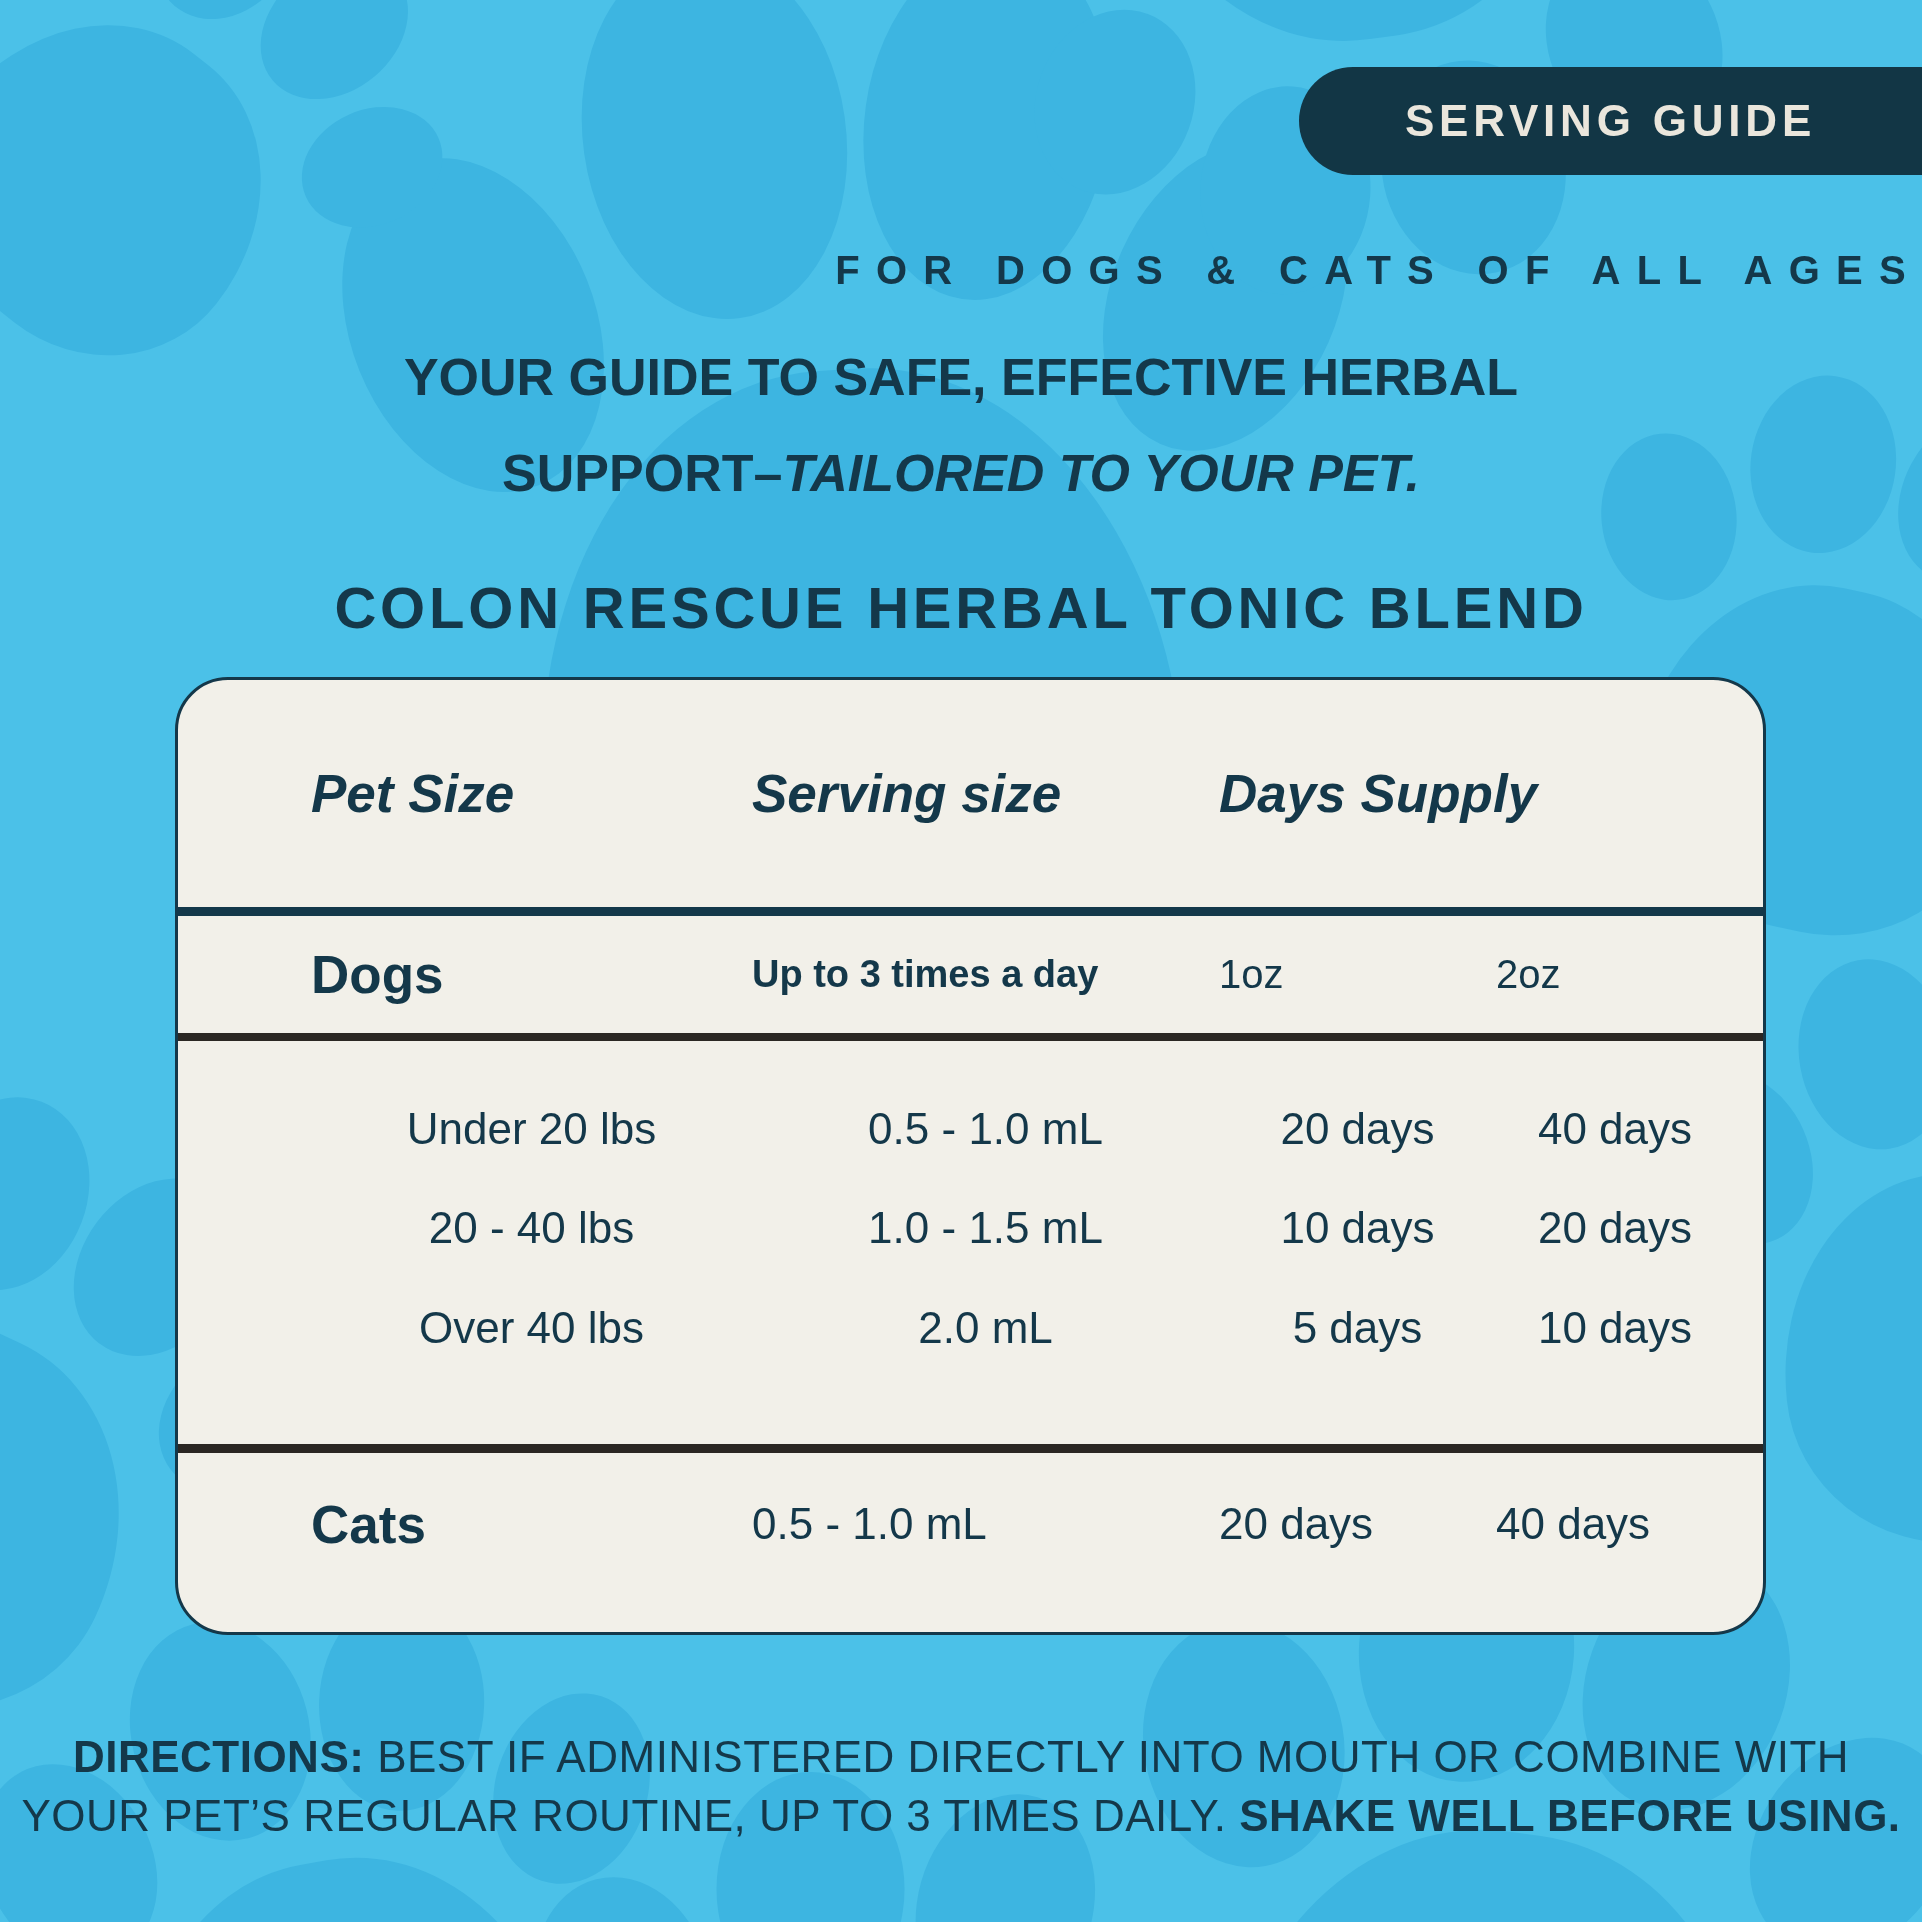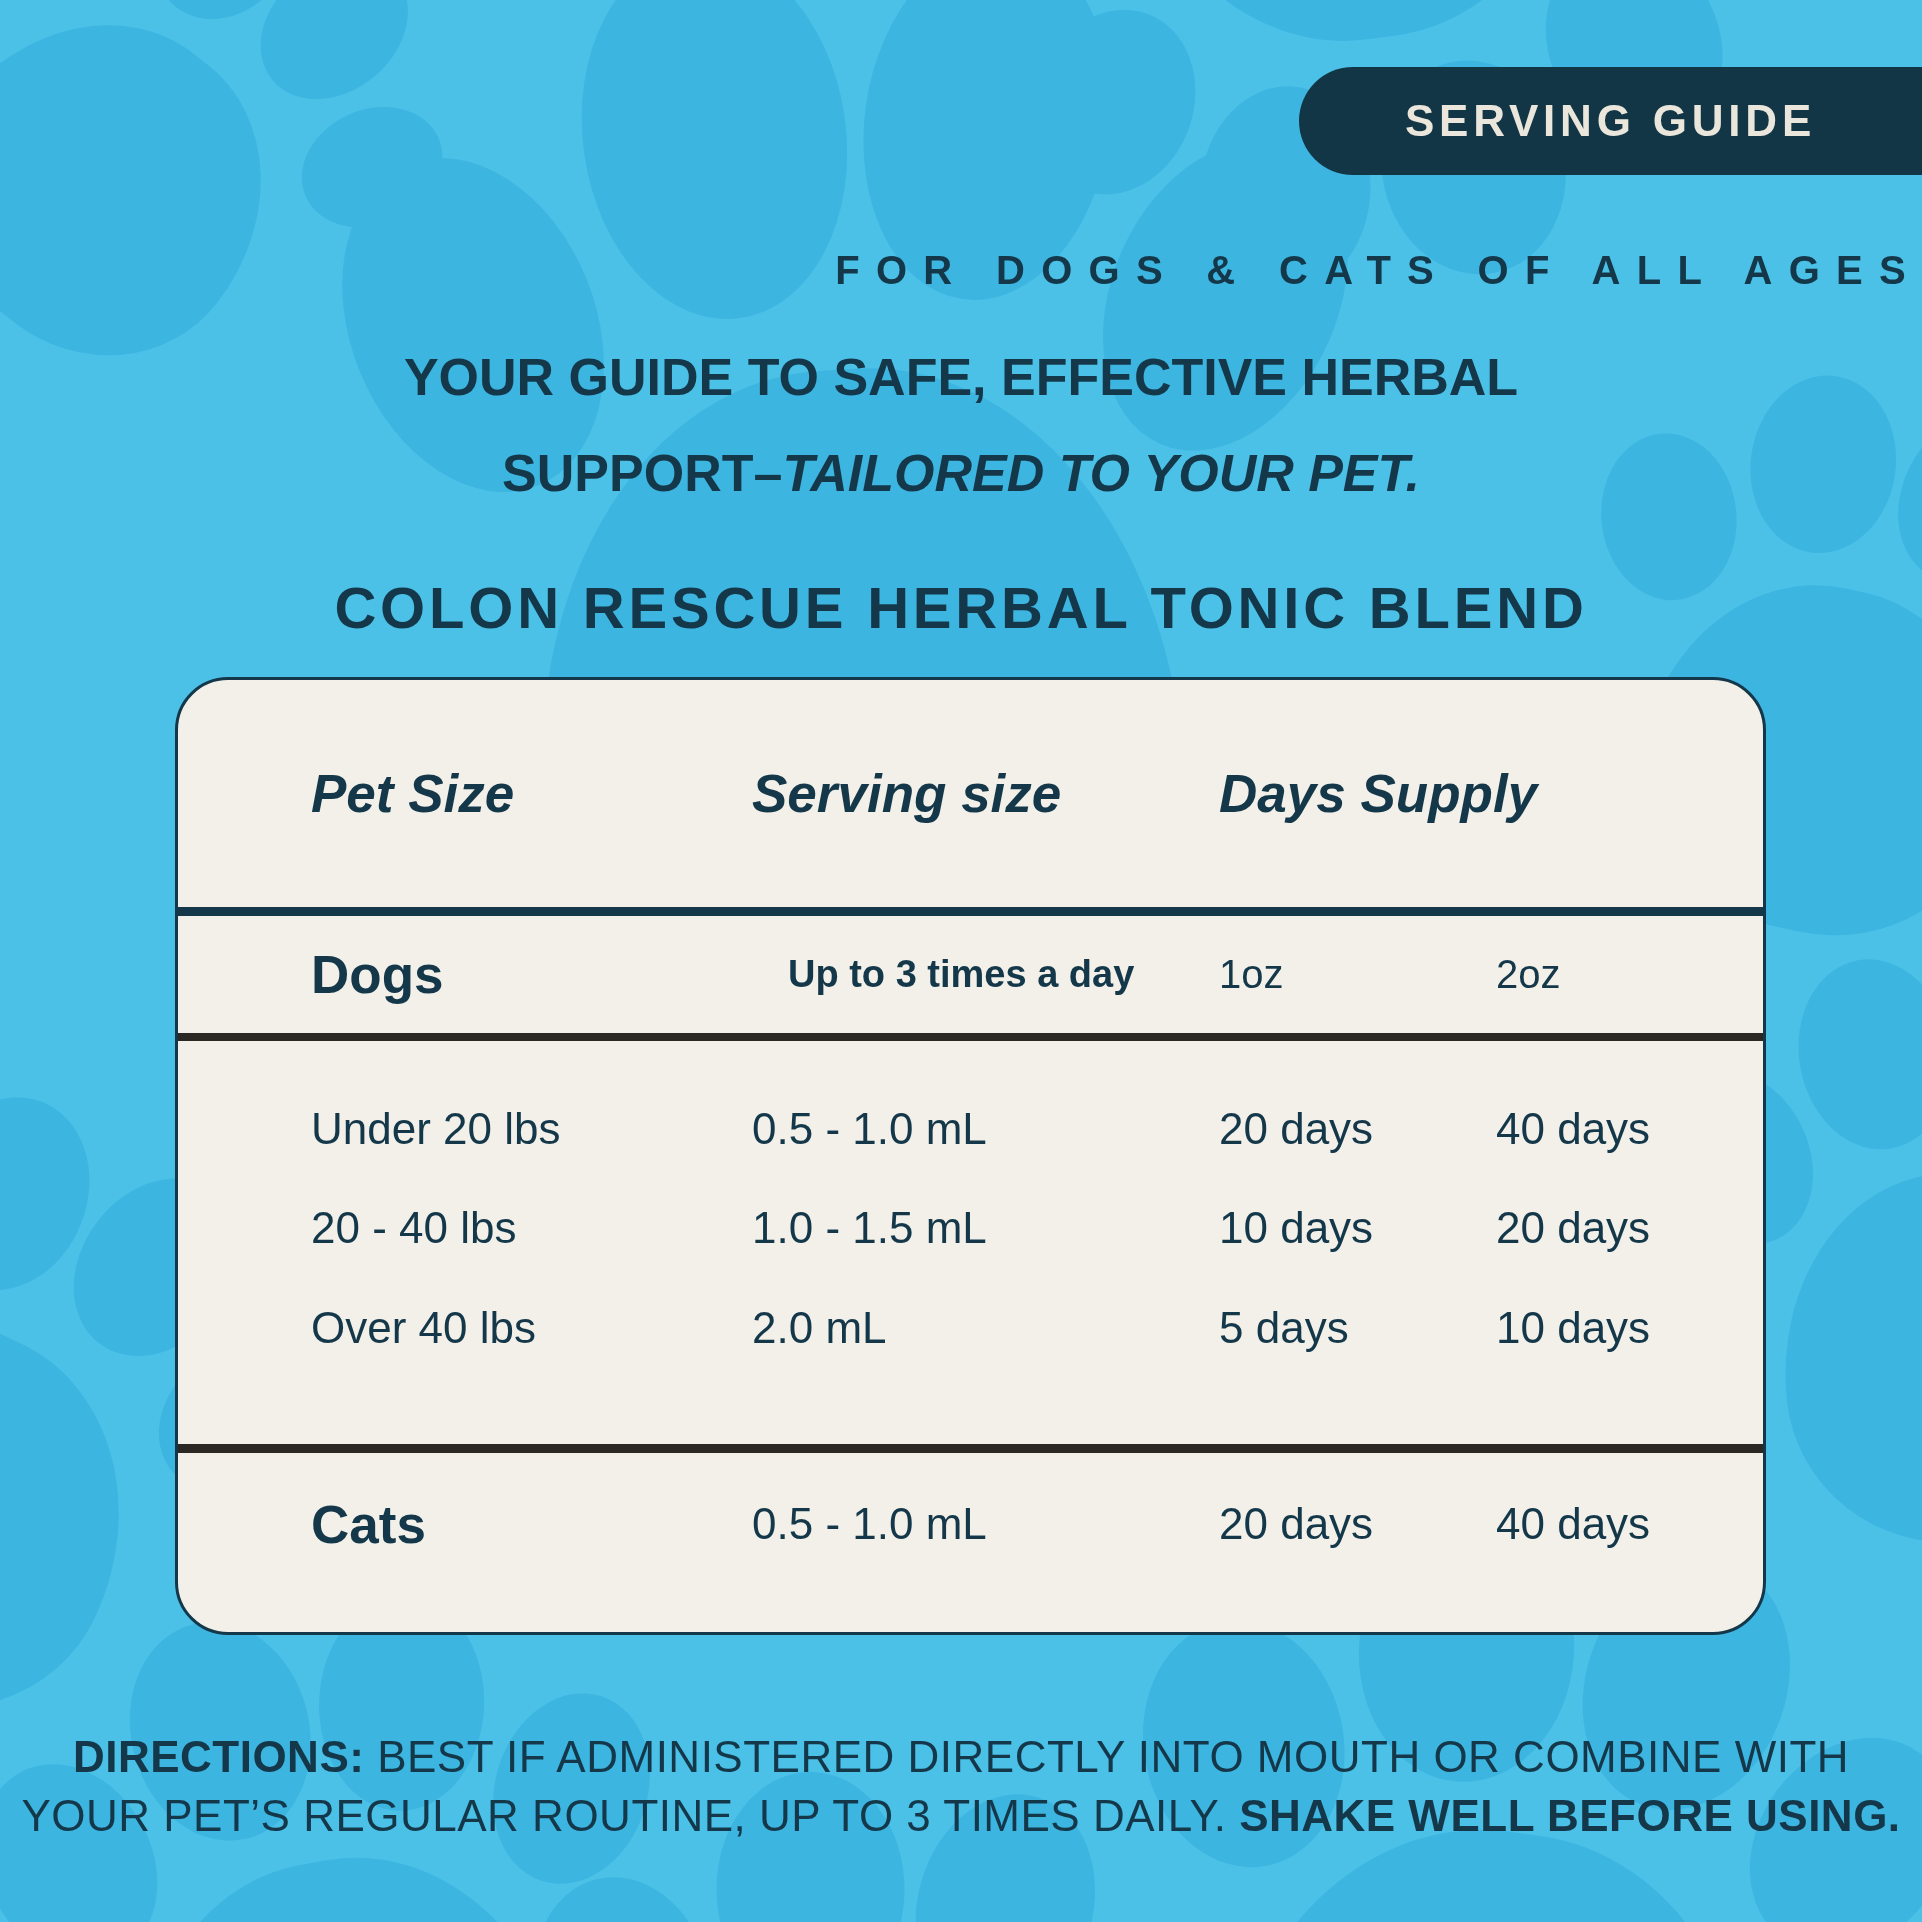--- a/index.html
+++ b/index.html
@@ -66,23 +66,23 @@
     grid-template-columns:441px 467px 277px 1fr;
     padding-left:133px;padding-right:29px;
     align-items:center;
   }
   .thead{height:227px;font-size:53px;font-weight:bold;font-style:italic;}
   .rule{height:8.6px;flex:0 0 8.6px;}
   .rule.teal{background:var(--ink);}
   .rule.dark{background:var(--dark);}
   .dogs-row{height:117px;}
   .species{font-size:53px;font-weight:bold;}
-  .freq{font-size:38px;font-weight:600;margin-left:36px;}
+  .freq{font-size:38px;font-weight:600;}
   .oz{font-size:40px;font-weight:500;}
-  .weights{flex:1 1 auto;display:grid;grid-template-rows:1fr 1fr 1fr;padding-top:38px;padding-bottom:67px;}
+  .weights{flex:1 1 auto;display:grid;grid-template-rows:1fr 1fr 1fr;padding-top:38px;padding-bottom:67px;text-align:center;}
   .weights .trow{height:100%;}
   .cell{font-size:44px;font-weight:500;}
   .cats-row{height:179px;padding-bottom:37px;box-sizing:border-box;}
   
   .directions{
     position:absolute;z-index:1;left:0;width:100%;top:1727px;
     text-align:center;font-size:44px;line-height:59px;letter-spacing:0.5px;
   }
   .directions b{font-weight:bold;}
 </style>

